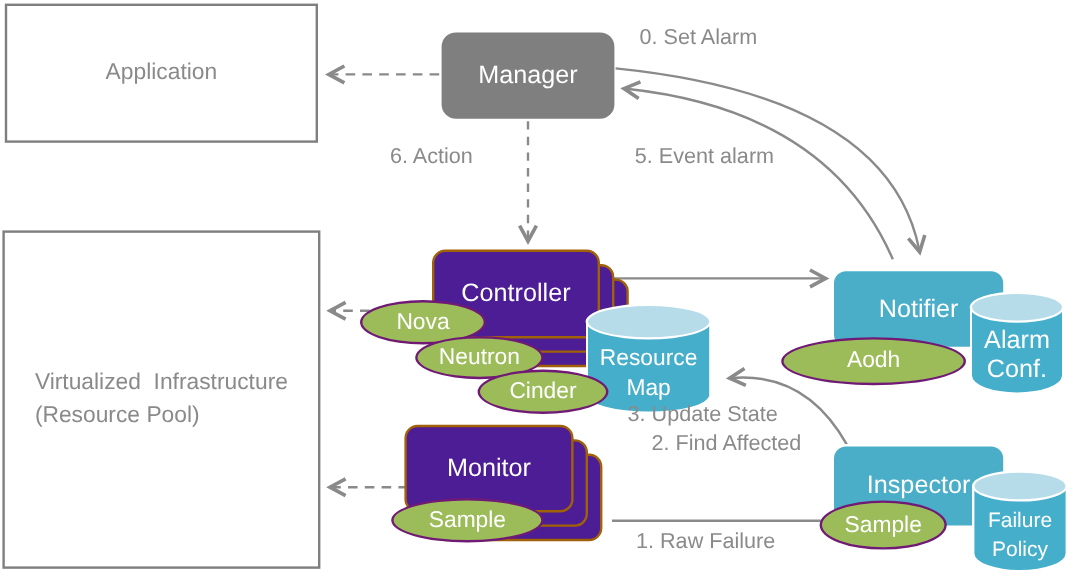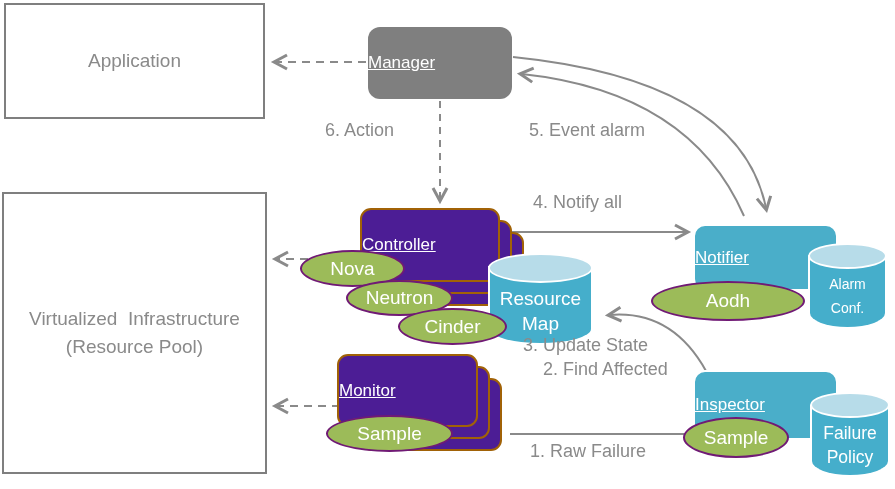--- a/index.html
+++ b/index.html
@@ -3,33 +3,33 @@
 <meta charset="utf-8">
 <style>
   html,body{margin:0;padding:0;background:#fff;}
   #stage{
     position:relative;width:895px;height:489px;background:#ffffff;
     font-family:"Liberation Sans",sans-serif;overflow:hidden;
   }
   #arrows{position:absolute;left:0;top:0;z-index:1;}
   .box-outline{
     position:absolute;background:#ffffff;border:2px solid #7f7f7f;
-    display:flex;align-items:center;justify-content:center;text-align:center;
+    display:flex;align-items:center;justify-content:center;
     color:#8a8a8a;font-size:19px;z-index:2;box-sizing:border-box;
   }
   .vi-line{display:block;white-space:pre;line-height:28px;}
   .stack{position:absolute;z-index:3;}
   .stack-layer{
     position:absolute;width:100%;height:100%;border-radius:11px;
     background:#4c1d95;border:2px solid #a16207;box-sizing:border-box;
   }
   .off1{left:12px;top:12px;} .off2{left:24px;top:24px;}
   .stack-label,.rbox{
-    display:flex;align-items:center;
-    color:#ffffff;font-size:17px;text-decoration:underline;
+    display:flex;align-items:center;justify-content:center;
+    color:#ffffff;font-size:21px;
   }
   .stack-label{position:absolute;width:100%;height:100%;left:0;top:0;}
   .rbox{
     position:absolute;border-radius:12px;background:#4AAEC9;z-index:4;
     box-sizing:border-box;border:2px solid #ffffff;
   }
   .rbox.gray{background:#7f7f7f;border:none;}
   .cyl{position:absolute;z-index:5;}
   .cyl-body{
     position:absolute;left:0;right:0;top:13px;bottom:0;background:#45AECB;
@@ -120,21 +120,21 @@
     <div class="cyl-top" style="height:30px;"></div>
     <div class="cyl-label" style="top:33px;font-size:19px;line-height:25px;">
       <span>Resource</span>
       <span>Map</span>
     </div>
   </div>
 
   <div class="cyl" style="left:808px;top:243px;width:79px;height:86px;">
     <div class="cyl-body"></div>
     <div class="cyl-top" style="height:26px;"></div>
-    <div class="cyl-label" style="top:29px;font-size:14px;line-height:24px;">
+    <div class="cyl-label" style="top:29px;font-size:21px;line-height:24px;">
       <span>Alarm</span>
       <span>Conf.</span>
     </div>
   </div>
 
   <div class="cyl" style="left:810px;top:392px;width:80px;height:85px;">
     <div class="cyl-body"></div>
     <div class="cyl-top" style="height:26px;"></div>
     <div class="cyl-label" style="top:29px;font-size:17.5px;line-height:24px;">
       <span>Failure</span>
@@ -154,20 +154,20 @@
   <div class="ellipse" style="left:651px;top:281px;width:154px;height:40px;align-items:center;">
     <span>Aodh</span>
   </div>
   <div class="ellipse" style="left:326px;top:415px;width:127px;height:37px;">
     <span>Sample</span>
   </div>
   <div class="ellipse" style="left:683px;top:417px;width:106px;height:41px;">
     <span>Sample</span>
   </div>
 
+  <div class="glabel" style="left:533px;top:21px;">0. Set Alarm</div>
   <div class="glabel" style="left:529px;top:120px;">5. Event alarm</div>
   <div class="glabel" style="left:325px;top:120px;">6. Action</div>
-  <div class="glabel" style="left:533px;top:192px;">4. Notify all</div>
   <div class="glabel" style="left:523px;top:335px;">3. Update State</div>
   <div class="glabel" style="left:523px;top:359px;margin-left:20px;">2. Find Affected</div>
   <div class="glabel" style="left:530px;top:441px;">1. Raw Failure</div>
 
 </div>
 
 </body></html>

